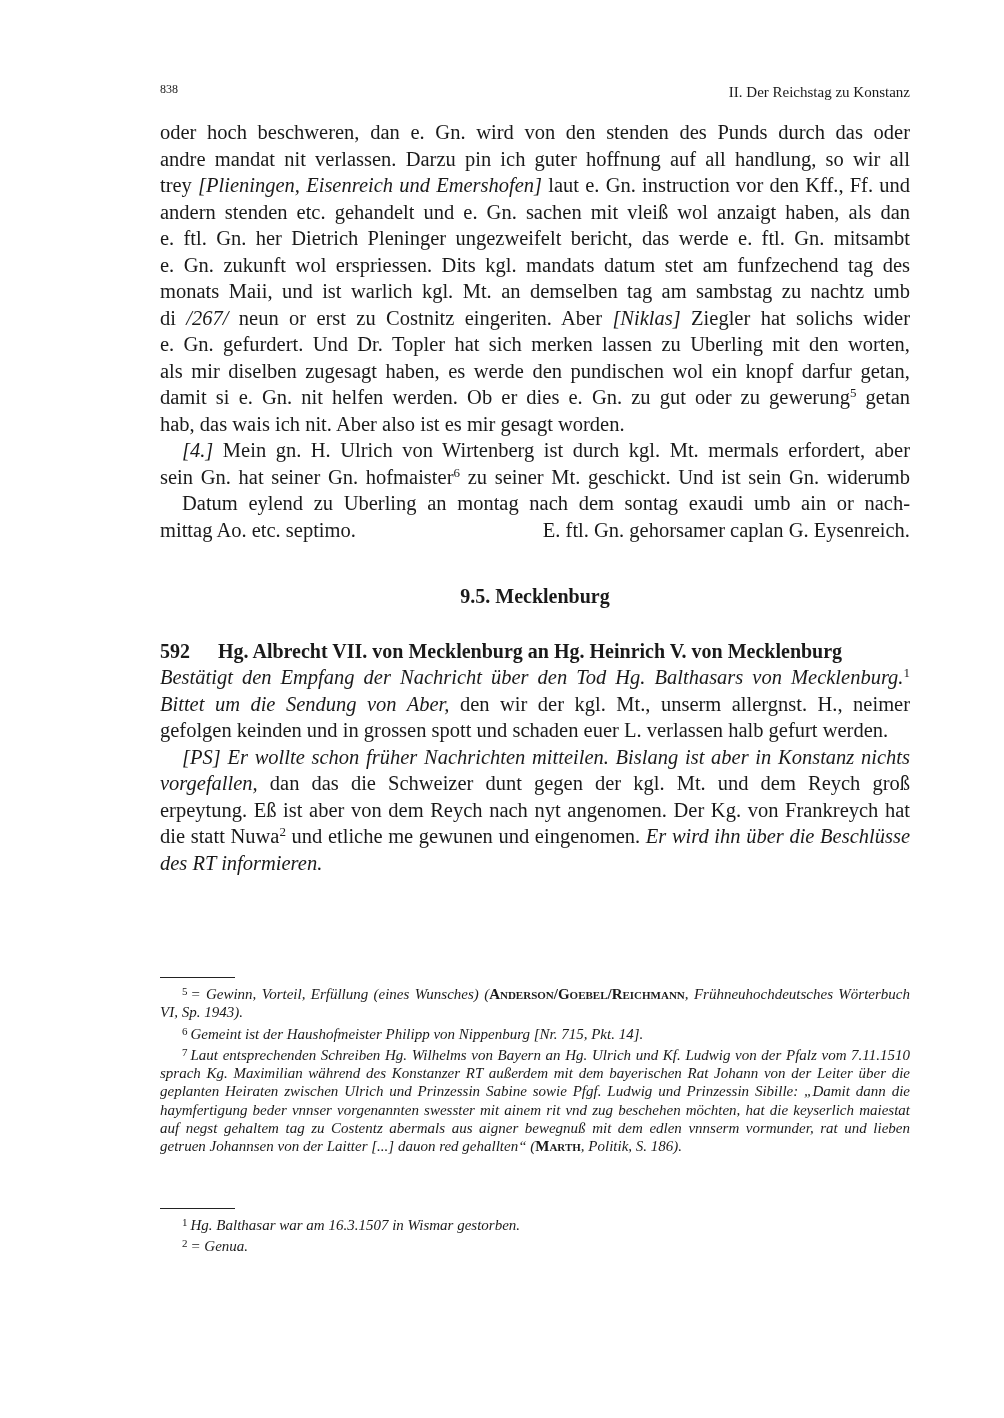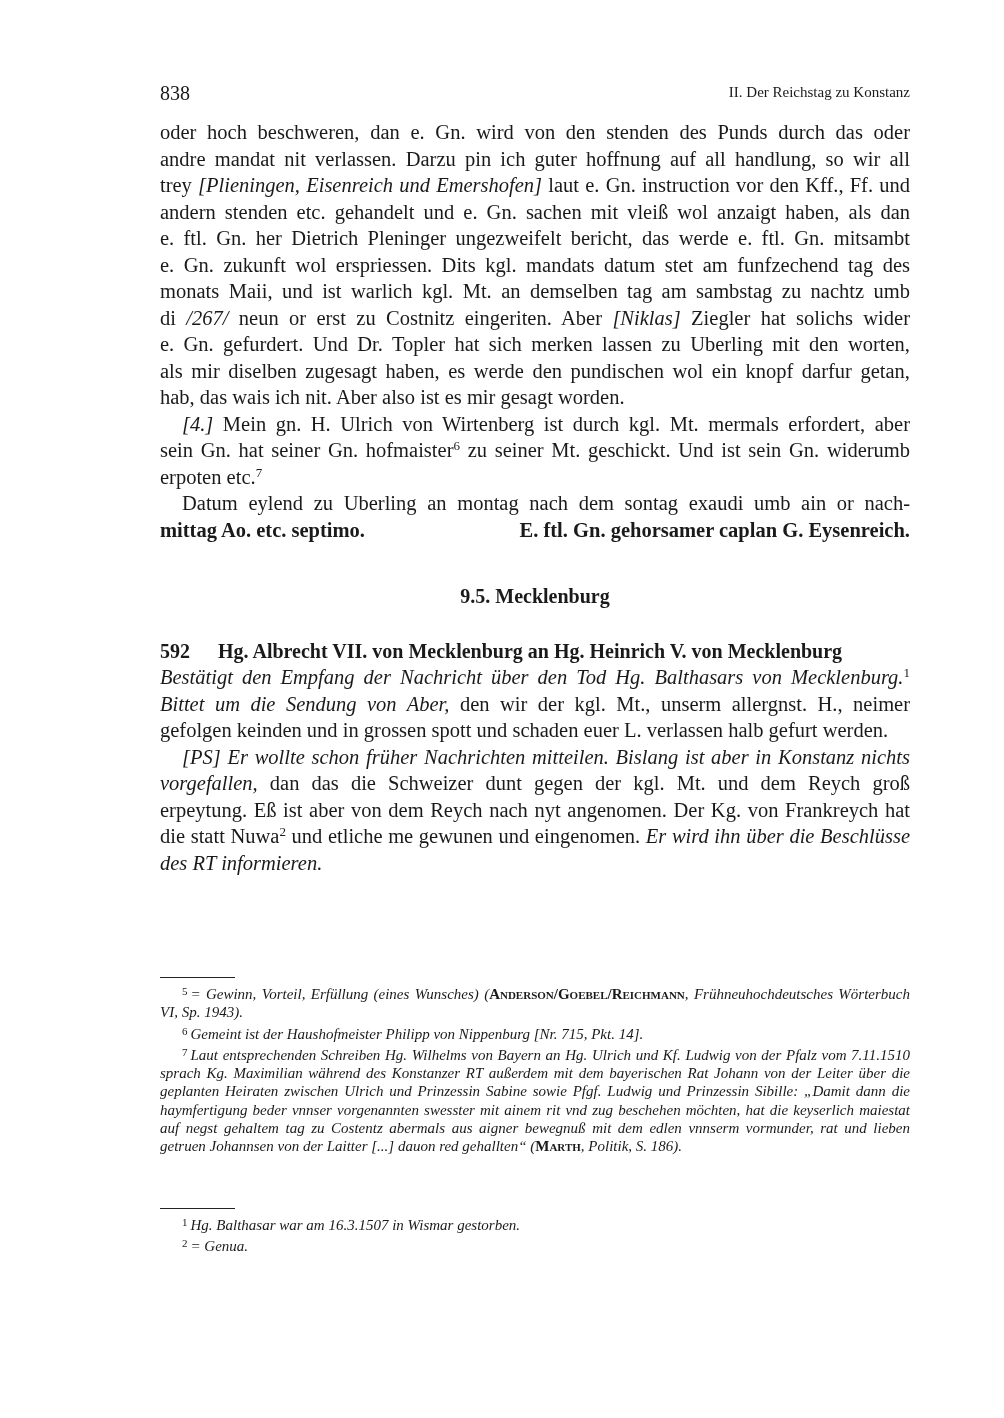--- a/index.html
+++ b/index.html
@@ -1,29 +1,29 @@
 <!DOCTYPE html>
 <html><head>
 <meta charset="utf-8">
 <style>
   html, body { margin: 0; padding: 0; background: #ffffff; }
   body { width: 1004px; height: 1418px; position: relative; overflow: hidden;
          font-family: "Liberation Serif", "DejaVu Serif", serif; color: #1a1a1a; }
   .page { position: absolute; left: 160px; top: 80px; width: 750px; }
   .running-head { position: relative; height: 30px; font-size: 18px; }
-  .running-head .pnum { position: absolute; left: 0; top: 2px; font-size: 20px; }
+  .running-head .pnum { position: absolute; left: 0; top: 2px; font-size: 12px; }
   .running-head .rtitle { position: absolute; left: 0; right: 0; top: 4px; text-align: right; font-size: 15px; }
   .body { margin-top: 9px; font-size: 20.5px; line-height: 26.5px; }
   .body p { margin: 0; text-align: justify; }
   .body .ind { text-indent: 22px; }
   .line { display: block; text-align: justify; text-align-last: justify; white-space: nowrap; }
   .line.last { text-align-last: left; }
   i { font-style: italic; }
   sup { font-size: 13px; vertical-align: 7px; line-height: 0; }
-  .closing { display: flex; justify-content: space-between; font-weight: bold; }
+  .closing { display: flex; justify-content: space-between; }
   .section-title { margin-top: 40px; text-align: center; font-size: 20px; font-weight: bold; }
   .doc-head { margin-top: 28px; font-size: 20px; font-weight: bold; display: flex; }
   .doc-head .dnum { width: 58px; }
   .regest { margin-top: 20px; }
   .fn-block { font-size: 15px; line-height: 18.3px; font-style: italic; }
   .fn-rule { width: 75px; border-top: 1px solid #222; margin: 0 0 4px 0; }
   .fn { text-indent: 22px; text-align: justify; margin: 0; }
   .fn .fsup { font-style: normal; font-size: 11px; vertical-align: 4px; margin-right: 3px; }
   .sc { font-style: normal; font-variant: small-caps; font-weight: bold; }
   .fn1 { position: absolute; left: 0; top: 897px; width: 750px; }
@@ -43,25 +43,25 @@
     <span class="line">oder hoch beschweren, dan e. Gn. wird von den stenden des Punds durch das oder</span>
     <span class="line">andre mandat nit verlassen. Darzu pin ich guter hoffnung auf all handlung, so wir all</span>
     <span class="line"><span>trey </span><i>[Plieningen, Eisenreich und Emershofen]</i><span> laut e. Gn. instruction vor den Kff., Ff. und</span></span>
     <span class="line">andern stenden etc. gehandelt und e. Gn. sachen mit vleiß wol anzaigt haben, als dan</span>
     <span class="line">e. ftl. Gn. her Dietrich Pleninger ungezweifelt bericht, das werde e. ftl. Gn. mitsambt</span>
     <span class="line">e. Gn. zukunft wol erspriessen. Dits kgl. mandats datum stet am funfzechend tag des</span>
     <span class="line">monats Maii, und ist warlich kgl. Mt. an demselben tag am sambstag zu nachtz umb</span>
     <span class="line"><span>di </span><i>/267/</i><span> neun or erst zu Costnitz eingeriten. Aber </span><i>[Niklas]</i><span> Ziegler hat solichs wider</span></span>
     <span class="line">e. Gn. gefurdert. Und Dr. Topler hat sich merken lassen zu Uberling mit den worten,</span>
     <span class="line">als mir diselben zugesagt haben, es werde den pundischen wol ein knopf darfur getan,</span>
+    <span class="line"><span>damit si e. Gn. nit helfen werden. Ob er dies e. Gn. zu gut oder zu gewerung</span><sup>5</sup><span> getan</span></span>
     <span class="line last">hab, das wais ich nit. Aber also ist es mir gesagt worden.</span>
 
     <span class="line" style="padding-left:22px"><i>[4.]</i><span> Mein gn. H. Ulrich von Wirtenberg ist durch kgl. Mt. mermals erfordert, aber</span></span>
     <span class="line"><span>sein Gn. hat seiner Gn. hofmaister</span><sup>6</sup><span> zu seiner Mt. geschickt. Und ist sein Gn. widerumb</span></span>
-    <span class="line last"><span>erpoten etc.</span><sup>7</sup></span>
 
     <span class="line" style="padding-left:22px">Datum eylend zu Uberling an montag nach dem sontag exaudi umb ain or nach-</span>
     <span class="closing">
       <span>mittag Ao. etc. septimo.</span>
       <span>E. ftl. Gn. gehorsamer caplan G. Eysenreich.</span>
     </span>
 
     <div class="section-title">9.5. Mecklenburg</div>
 
     <div class="doc-head">

